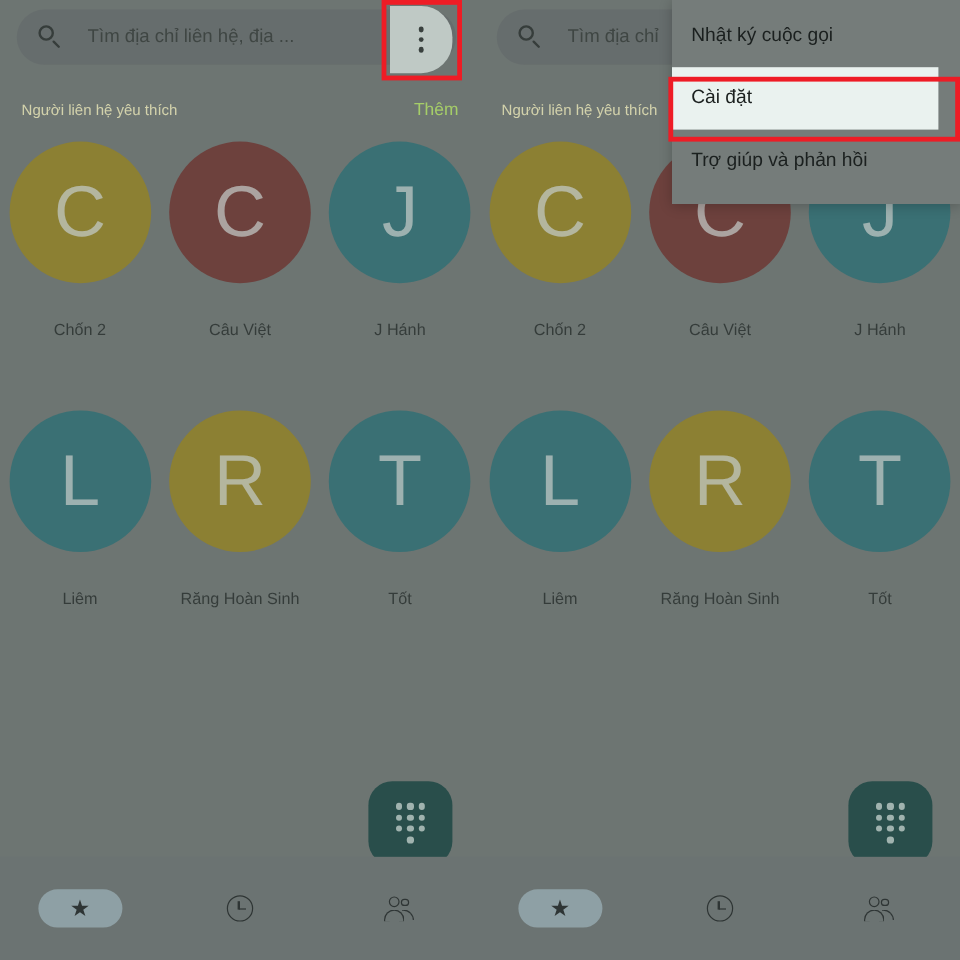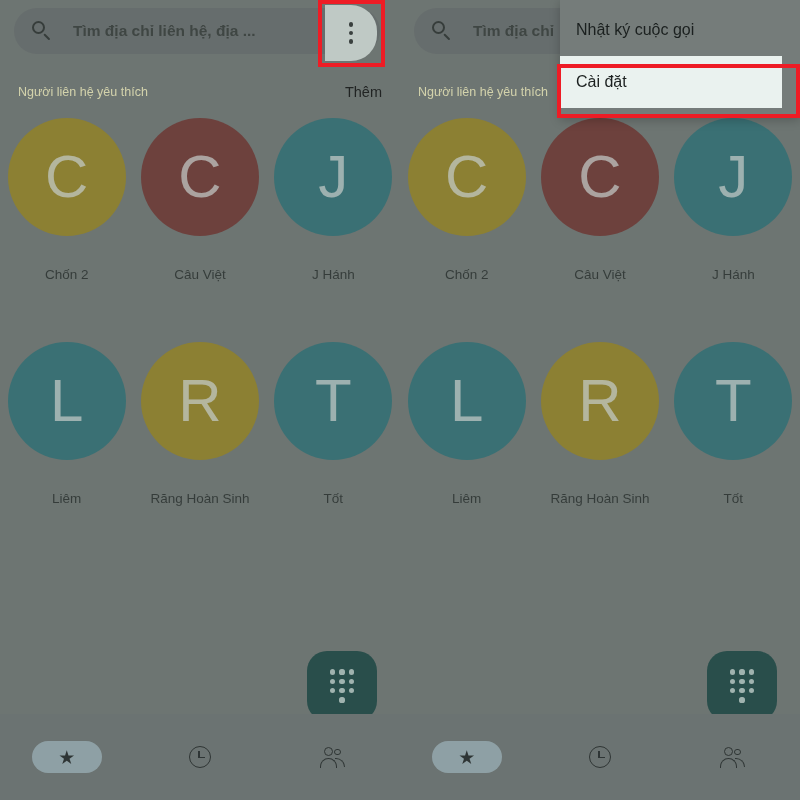--- a/index.html
+++ b/index.html
@@ -86,21 +86,20 @@
     transform-origin: left center;
     border-radius: 1px;
   }
   .search-text {
     flex: 1 1 auto;
     margin-left: 20px;
     font-size: 15.5px;
     color: #2b312f;
     white-space: nowrap;
     overflow: hidden;
-    font-weight: bold;
   }
   .mic-icon {
     width: 20px;
     height: 24px;
     flex: 0 0 20px;
     position: relative;
     margin-right: 6px;
   }
   .mic-icon .cap {
     position: absolute;
@@ -195,21 +194,21 @@
     padding: 0 18px;
     box-sizing: border-box;
     z-index: 4;
   }
   .section-title {
     font-size: 12.5px;
     color: #fef9c3;
   }
   .section-action {
     font-size: 14.5px;
-    color: #000000;
+    color: #bef264;
     text-align: center;
   }
 
   
   .grid {
     position: absolute;
     top: 118px;
     left: 0;
     width: 400px;
     z-index: 3;
@@ -609,18 +608,21 @@
     </div>
   </div>
 
   <div class="dropdown">
     <div class="menu-item">
       <span>Nhật ký cuộc gọi</span>
     </div>
     <div class="menu-item highlight">
       <span>Cài đặt</span>
     </div>
+    <div class="menu-item">
+      <span>Trợ giúp và phản hồi</span>
+    </div>
   </div>
 
   <div class="annot-box" id="annot-overflow" style="border-color: rgb(238, 28, 37);"></div>
   <div class="annot-box" id="annot-settings" style="border-color: rgb(238, 28, 37);"></div>
 
 </div>
 
 </body></html>

